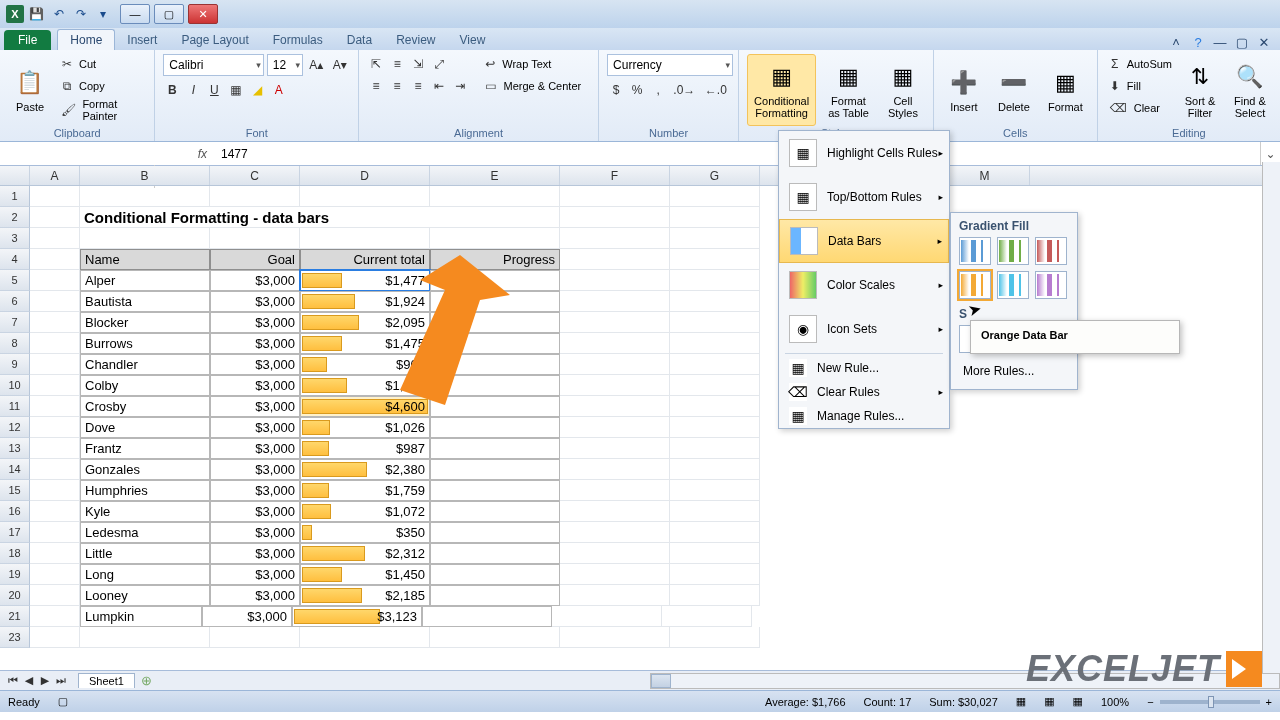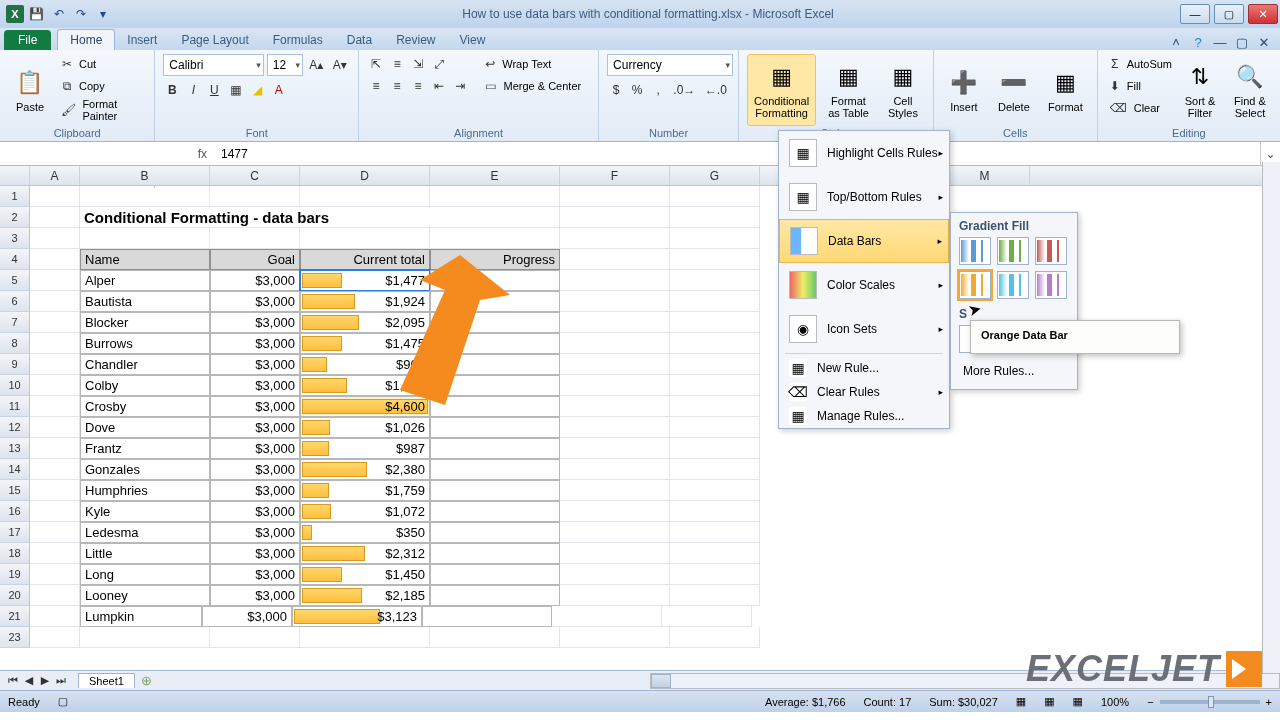--- a/index.html
+++ b/index.html
@@ -35,21 +35,21 @@
 .stack { display:flex; flex-direction:column; gap:2px; }
 .row { display:flex; gap:3px; align-items:center; }
 .smbtn { min-width:18px; height:20px; border:1px solid transparent; padding:0 3px; display:flex; align-items:center; justify-content:center; font-size:12px; color:#333; }
 .combo { height:22px; border:1px solid #abc1de; background:#fff; padding:0 14px 0 5px; font-size:12px; display:flex; align-items:center; position:relative; }
 .combo::after { content:"▾"; position:absolute; right:2px; font-size:9px; color:#555; }
 
 
 .fbar { height: 24px; border-bottom:1px solid #a7bcda; display:flex; align-items:center; font-size:12px; }
 .fbar .namebox { width:155px; border-right:1px solid #ccc; padding:0 17px; display:flex; align-items:center; height:100%; justify-content:flex-start;margin-top:46px;}
 .fbar .namebox::after{ content:"▾"; font-size:9px; color:#666; }
-.fbar .fx { width:60px; display:flex; align-items:center; justify-content:flex-end; gap:6px; padding-right:8px; color:#555; }
+.fbar .fx { width:60px; display:flex; align-items:center; justify-content:flex-end; gap:6px; padding-right:8px; font-style:italic; color:#555; }
 .fbar .input { flex:1; padding:0 6px; }
 .fbar .expand { width:20px; text-align:center; color:#555; border-left:1px solid #ccc; height:100%; display:flex; align-items:center; justify-content:center; }
 
 
 .gridwrap { position:relative; height: 504px; }
 .colheads { display:flex; height:20px; background:linear-gradient(#f3f5f8,#dde4ed); border-bottom:1px solid #b7c6d9; }
 .colheads .ch { border-right:1px solid #c9d4e2; text-align:center; font-size:12px; color:#333; display:flex; align-items:center; justify-content:center; }
 .rows { height:484px; overflow:hidden; position:relative; }
 .r { display:flex; height:21px; }
 .rh { width:30px; background:linear-gradient(#f3f5f8,#dde4ed); border-right:1px solid #b7c6d9; border-bottom:1px solid #c9d4e2; text-align:center; font-size:11px; color:#333; display:flex; align-items:center; justify-content:center; }
@@ -117,21 +117,20 @@
 <body>
 
 <div class="titlebar">
   <div class="qat">
     <div class="xicon">X</div>
     <div class="qa">💾</div>
     <div class="qa">↶</div>
     <div class="qa">↷</div>
     <div class="qa">▾</div>
   </div>
-  <div class="title">How to use data bars with conditional formatting.xlsx - Microsoft Excel</div>
   <div class="winbtns">
     <div class="btn">—</div>
     <div class="btn">▢</div>
     <div class="btn close">✕</div>
   </div>
 </div>
 
 <div class="tabs">
   <div class="filetab">File</div>
   <div class="tab active">Home</div>

